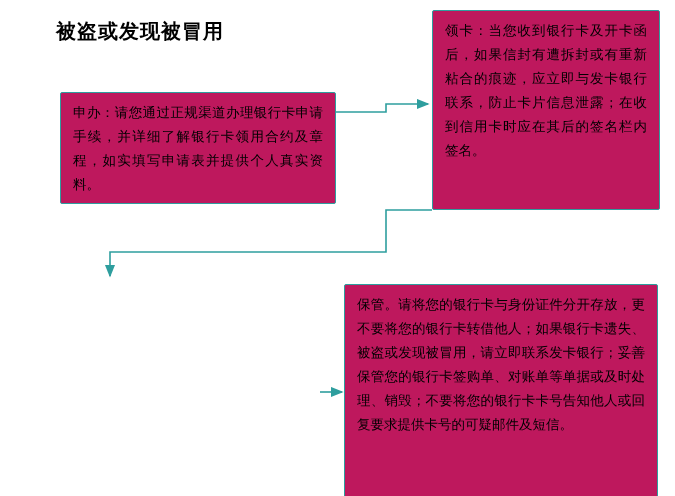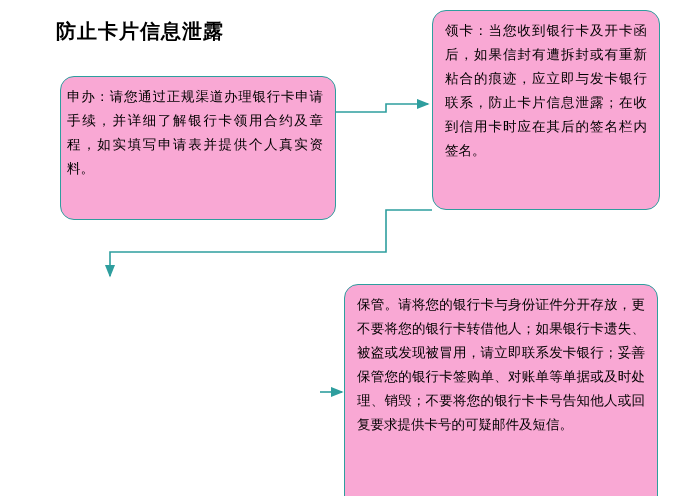--- a/index.html
+++ b/index.html
@@ -32,37 +32,36 @@
     top: 18px;
     font-size: 20px;
     font-weight: bold;
     color: #000000;
     letter-spacing: 1px;
     white-space: nowrap;
   }
   .box {
     position: absolute;
     box-sizing: border-box;
-    background: #f9a8d4;
+    background: #be185d;
     border: 1.5px solid #2e9e9e;
-    border-radius: 14px;
+    border-radius: 2px;
     color: #000000;
     font-size: 13.5px;
     line-height: 24px;
     padding: 8px 12px 8px 12px;
     text-align: justify;
     text-justify: inter-ideograph;
     overflow: hidden;
   }
   #box-shenban {
     left: 60px;
-    top: 76px;
+    top: 92px;
     width: 276px;
-    height: 144px;
-    padding-left: 6px;
+    height: 112px;
   }
   #box-lingka {
     left: 432px;
     top: 10px;
     width: 228px;
     height: 200px;
   }
   #box-shiyong {
     left: 28px;
     top: 280px;
@@ -88,21 +87,21 @@
       </marker>
     </defs>
 
     <path d="M336,112 L386,112 L386,104 L428,104" fill="none" stroke="#2e9e9e" stroke-width="1.6" marker-end="url(#arrowhead)"></path>
 
     <path d="M432,210 L386,210 L386,252 L110,252 L110,276" fill="none" stroke="#2e9e9e" stroke-width="1.6" marker-end="url(#arrowhead)"></path>
 
     <path d="M320,392 L342,392" fill="none" stroke="#2e9e9e" stroke-width="1.6" marker-end="url(#arrowhead)"></path>
   </svg>
 
-  <div class="title">防止卡片信息泄露</div>
+  <div class="title">被盗或发现被冒用</div>
 
   <div class="box" id="box-shenban">
     <span>申办：请您通过正规渠道办理银行卡申请手续，并详细了解银行卡领用合约及章程，如实填写申请表并提供个人真实资料。</span>
   </div>
 
   <div class="box" id="box-lingka">
     <span>领卡：当您收到银行卡及开卡函后，如果信封有遭拆封或有重新粘合的痕迹，应立即与发卡银行联系，防止卡片信息泄露；在收到信用卡时应在其后的签名栏内签名。</span>
   </div>
 
 

